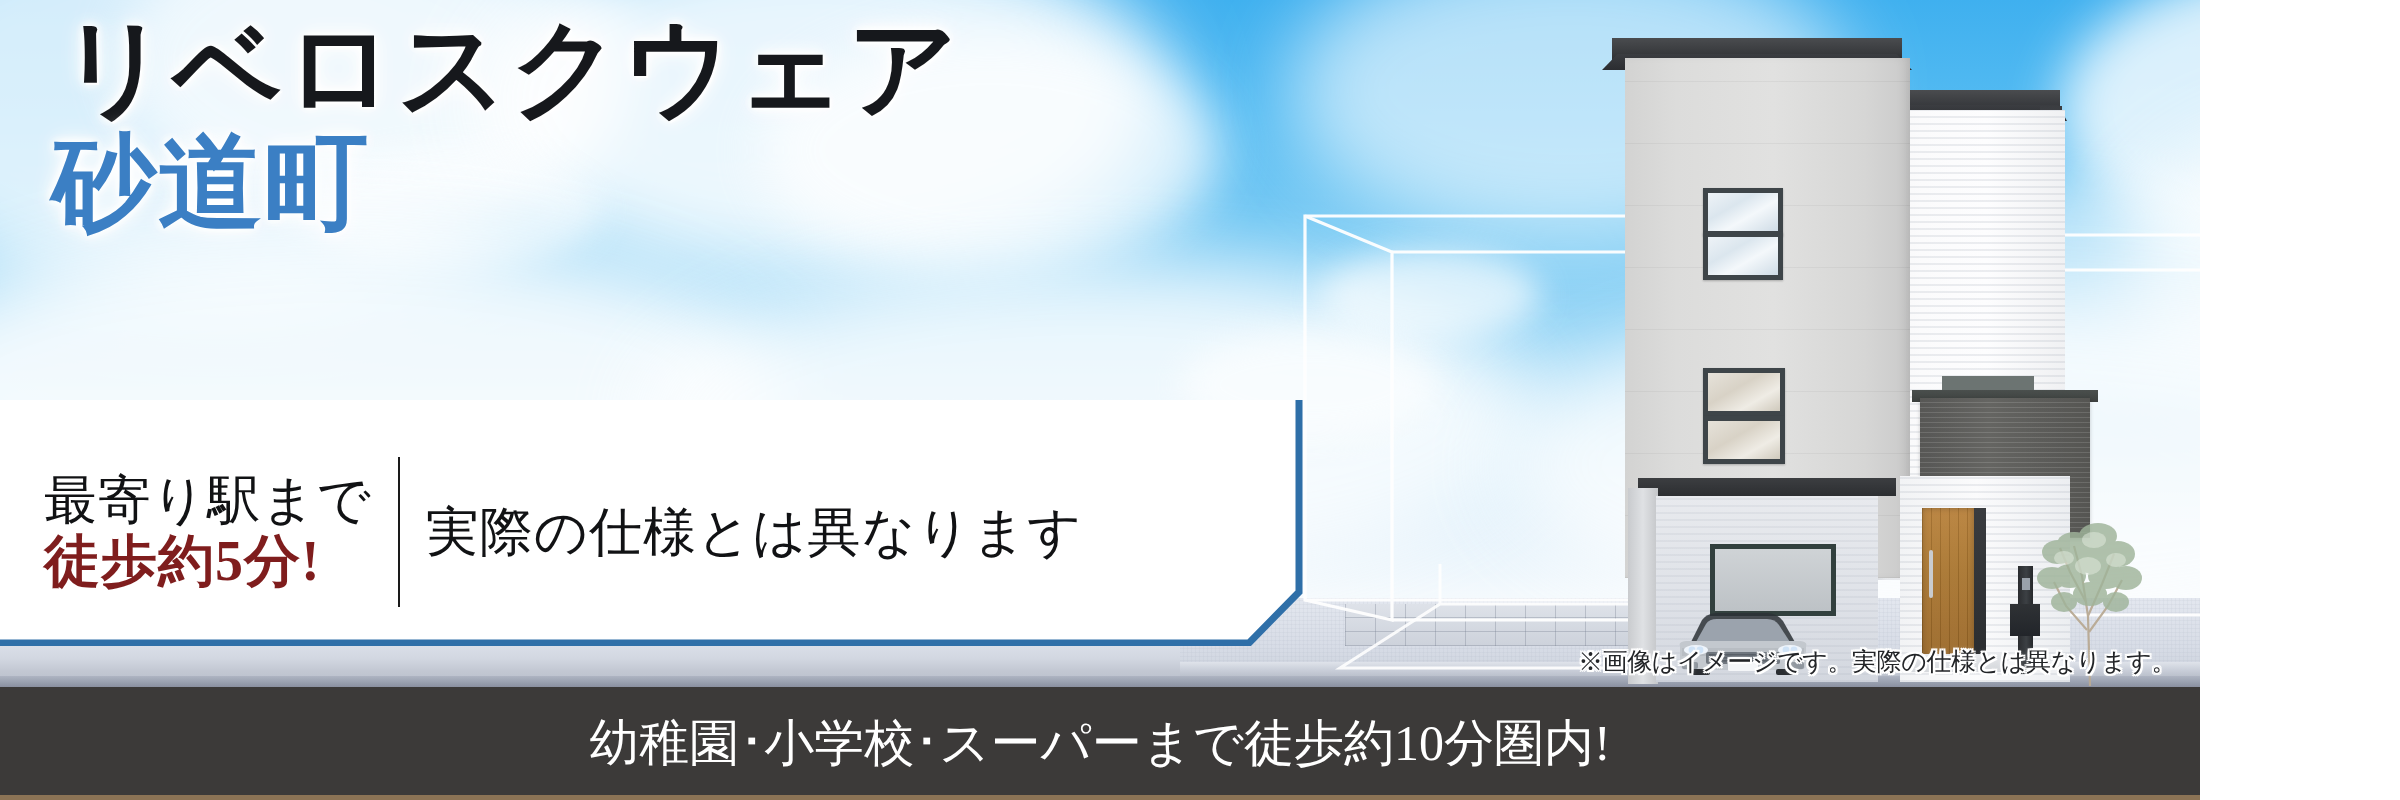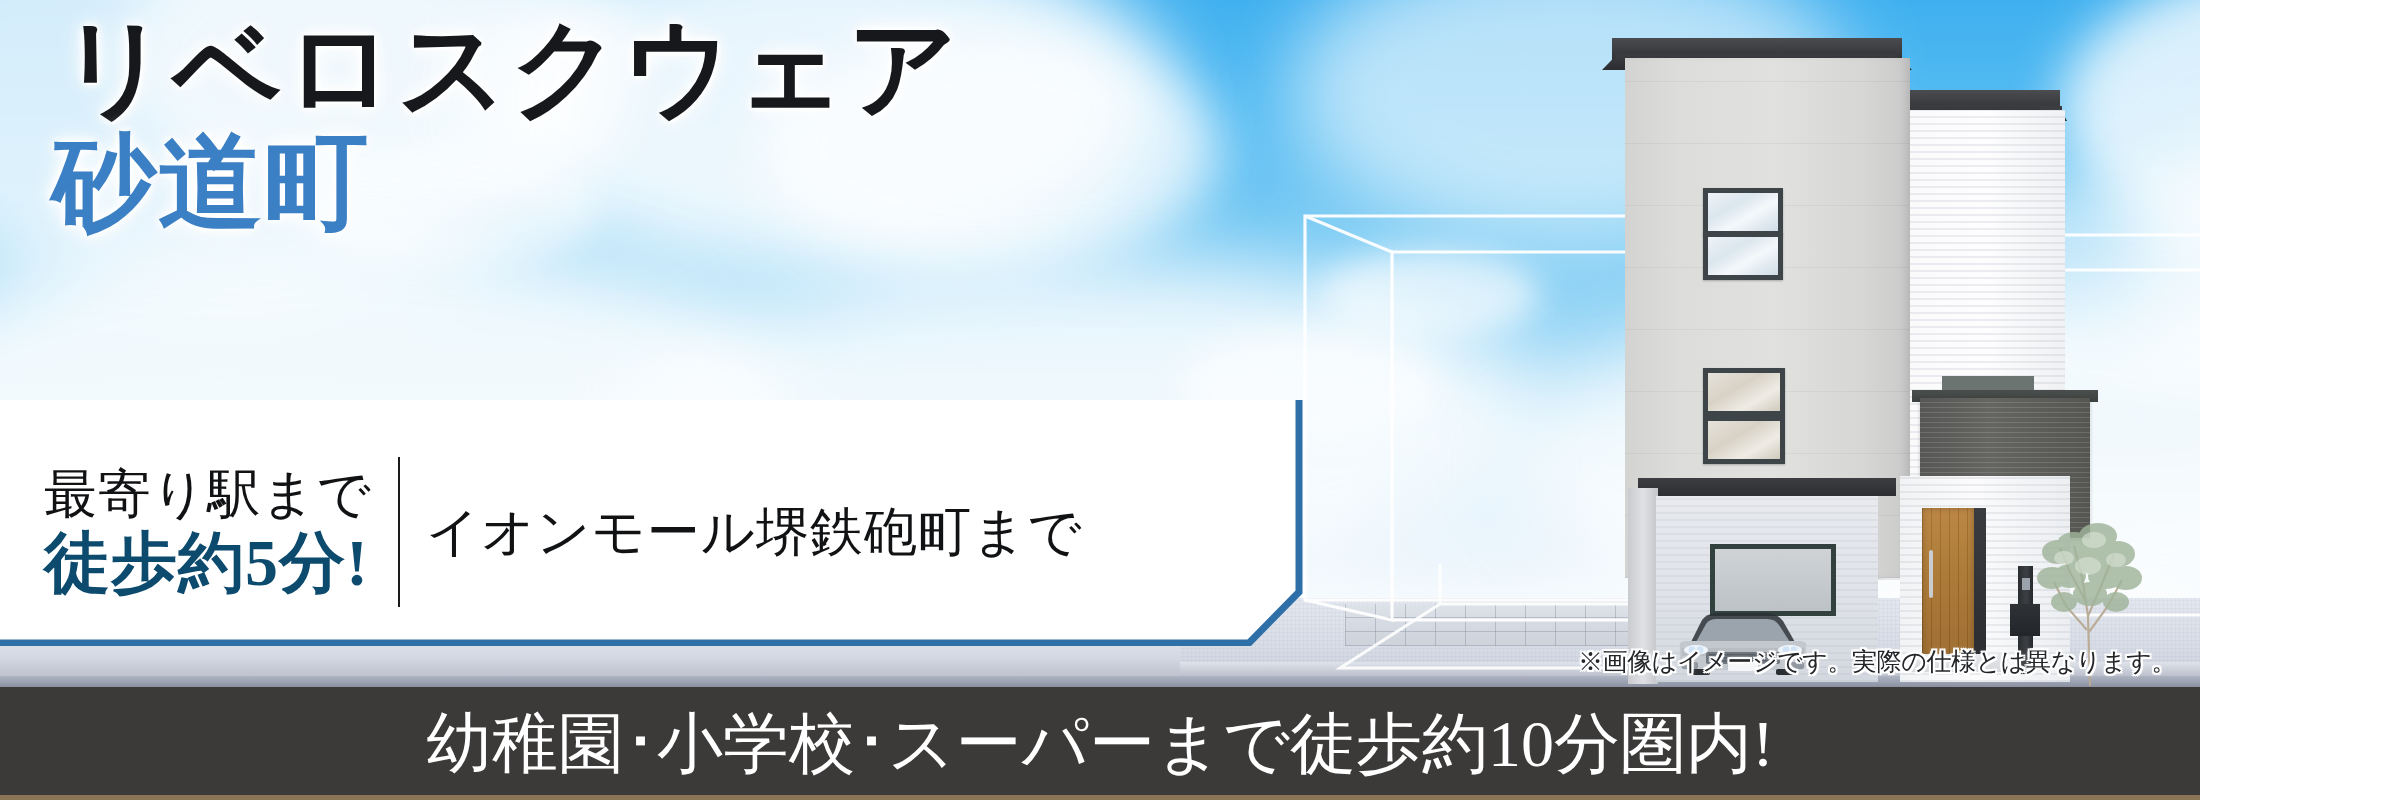--- a/index.html
+++ b/index.html
@@ -251,21 +251,21 @@
   }
   .co-col.first{padding-left:44px;}
   .co-div{
     width:2px;height:150px;background:#1a1a1a;flex:0 0 auto;
   }
   .co-top{
     font-size:53px;line-height:1.14;color:#111214;letter-spacing:1px;
     font-family:"Liberation Serif",serif;font-weight:400;white-space:nowrap;
   }
   .co-bot{
-    font-size:66px;line-height:1.14;color:#0c4a6e;letter-spacing:1px;
+    font-size:56px;line-height:1.14;color:#7f1d1d;letter-spacing:1px;
     font-family:"Liberation Serif",serif;font-weight:700;white-space:nowrap;
   }
 
   
   .disclaimer{
     position:absolute;right:24px;top:645px;z-index:50;
     font-family:"Liberation Sans",sans-serif;
     font-size:25px;letter-spacing:-.4px;color:#232528;white-space:nowrap;
     text-shadow:
       -2px -2px 0 #fff, 2px -2px 0 #fff, -2px 2px 0 #fff, 2px 2px 0 #fff,
@@ -274,21 +274,21 @@
   }
 
   
   .bottombar{
     position:absolute;left:0;right:0;top:687px;height:113px;z-index:60;
     background:#3c3a39;
     display:flex;align-items:center;justify-content:center;
   }
   .bottombar-text{
     font-family:"Liberation Serif",serif;
-    font-size:66px;color:#ffffff;letter-spacing:0px;white-space:nowrap;
+    font-size:50px;color:#ffffff;letter-spacing:0px;white-space:nowrap;
     font-weight:400;
   }
   .bottom-rule{
     position:absolute;left:0;right:0;top:795px;height:5px;z-index:61;
     background:#8b7355;
   }
 </style>
 </head>
 <body>
 
@@ -451,21 +451,21 @@
     <path d="M0 243 L1249 243 L1299 192 L1299 -4" fill="none" stroke="#2f6fa8" stroke-width="7"></path>
   </svg>
 
   <div class="callout-inner">
     <div class="co-col first">
       <div class="co-top">最寄り駅まで</div>
       <div class="co-bot">徒歩約5分!</div>
     </div>
     <div class="co-div"></div>
     <div class="co-col">
-      <div class="co-top">イオンモール堺鉄砲町まで</div>
+      <div class="co-top">実際の仕様とは異なります</div>
     </div>
   </div>
 
   <div class="disclaimer">※画像はイメージです。実際の仕様とは異なります。</div>
 
   <div class="bottombar">
     <div class="bottombar-text">幼稚園･小学校･スーパーまで徒歩約10分圏内!</div>
   </div>
   <div class="bottom-rule"></div>
 

